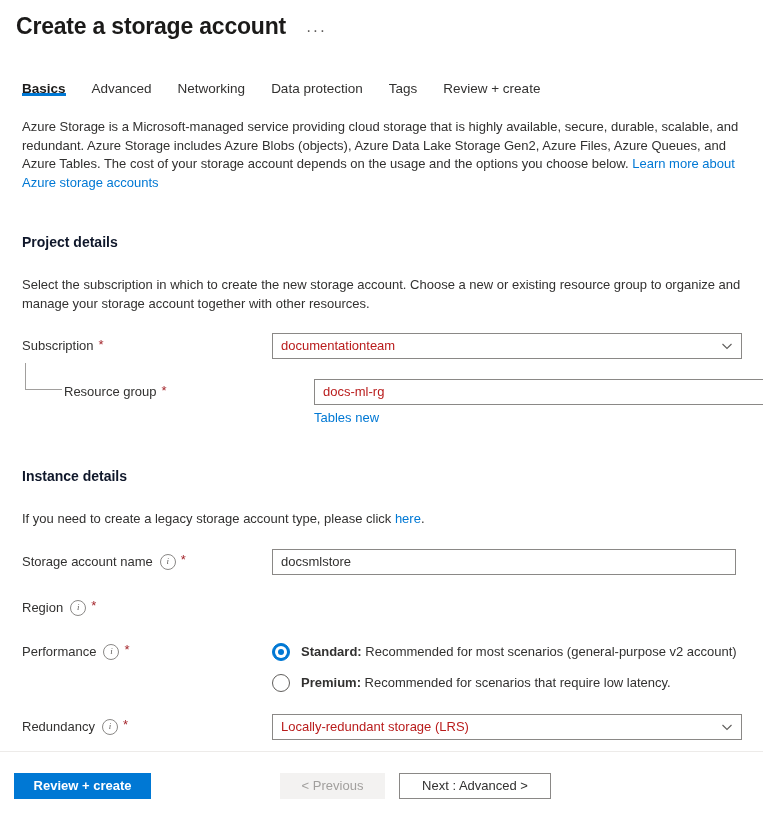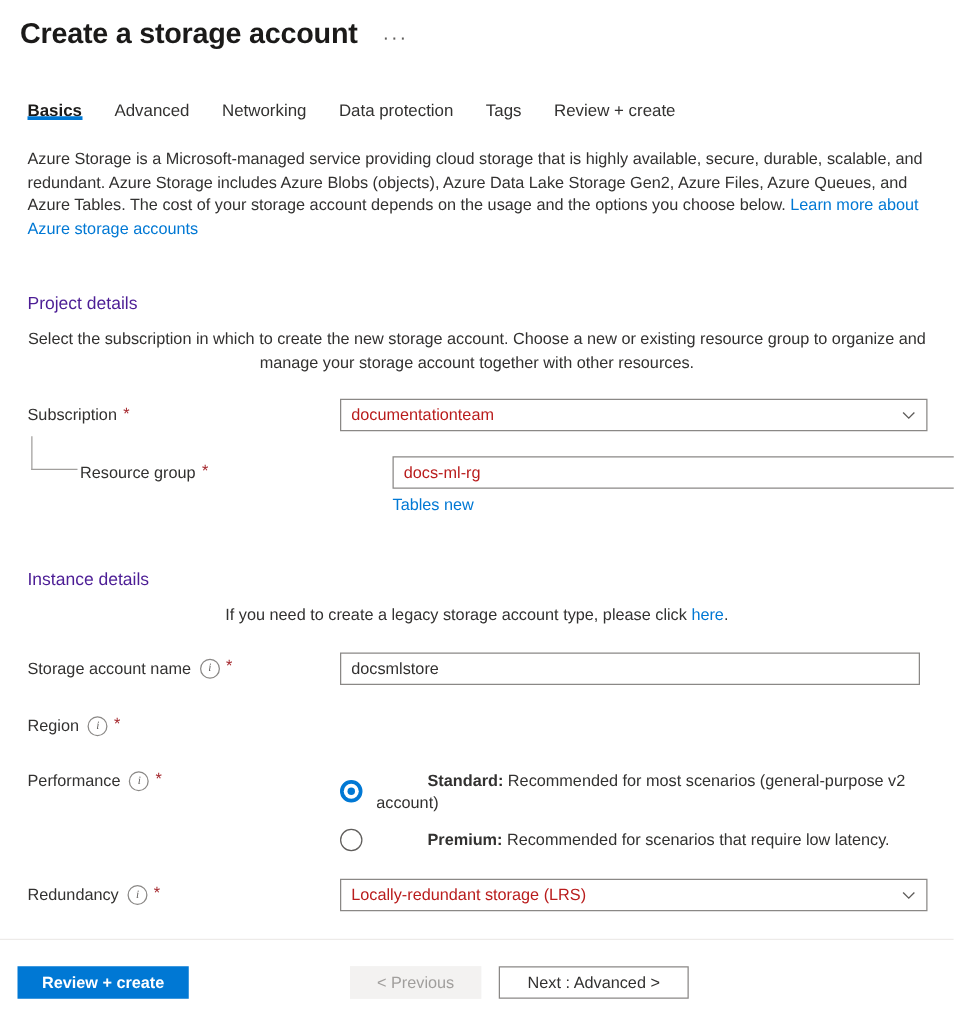--- a/index.html
+++ b/index.html
@@ -83,32 +83,31 @@
     max-width: 725px;
   }
   a.link {
     color: #0078d4;
     text-decoration: none;
     cursor: pointer;
   }
 
   .section-title {
     font-size: 14px;
-    font-weight: 400;
-    color: #4c1d95;
+    font-weight: 700;
+    color: #0f172a;
     margin-top: 42px;
     margin-bottom: 0;
   }
   .section-desc {
     font-size: 13px;
     line-height: 18.5px;
     color: #323130;
-    margin-top: 12px;
+    margin-top: 26px;
     max-width: 725px;
-    text-align: center;
   }
 
   
   .form-row {
     display: flex;
     align-items: flex-start;
     margin-top: 20px;
     min-height: 26px;
   }
   .field-label {
@@ -254,21 +253,21 @@
     left: 5px; top: 5px;
     width: 6px; height: 6px;
     border-radius: 50%;
     background: #0078d4;
   }
   .radio-text {
     font-size: 13px;
     color: #323130;
     line-height: 17px;
   }
-  .radio-text b { font-weight: 700; margin-left: 41px; }
+  .radio-text b { font-weight: 700; }
 
   
   .footer {
     position: absolute;
     left: 0;
     right: 0;
     bottom: 0;
     height: 67px;
     border-top: 1px solid #edebe9;
     background: #ffffff;

